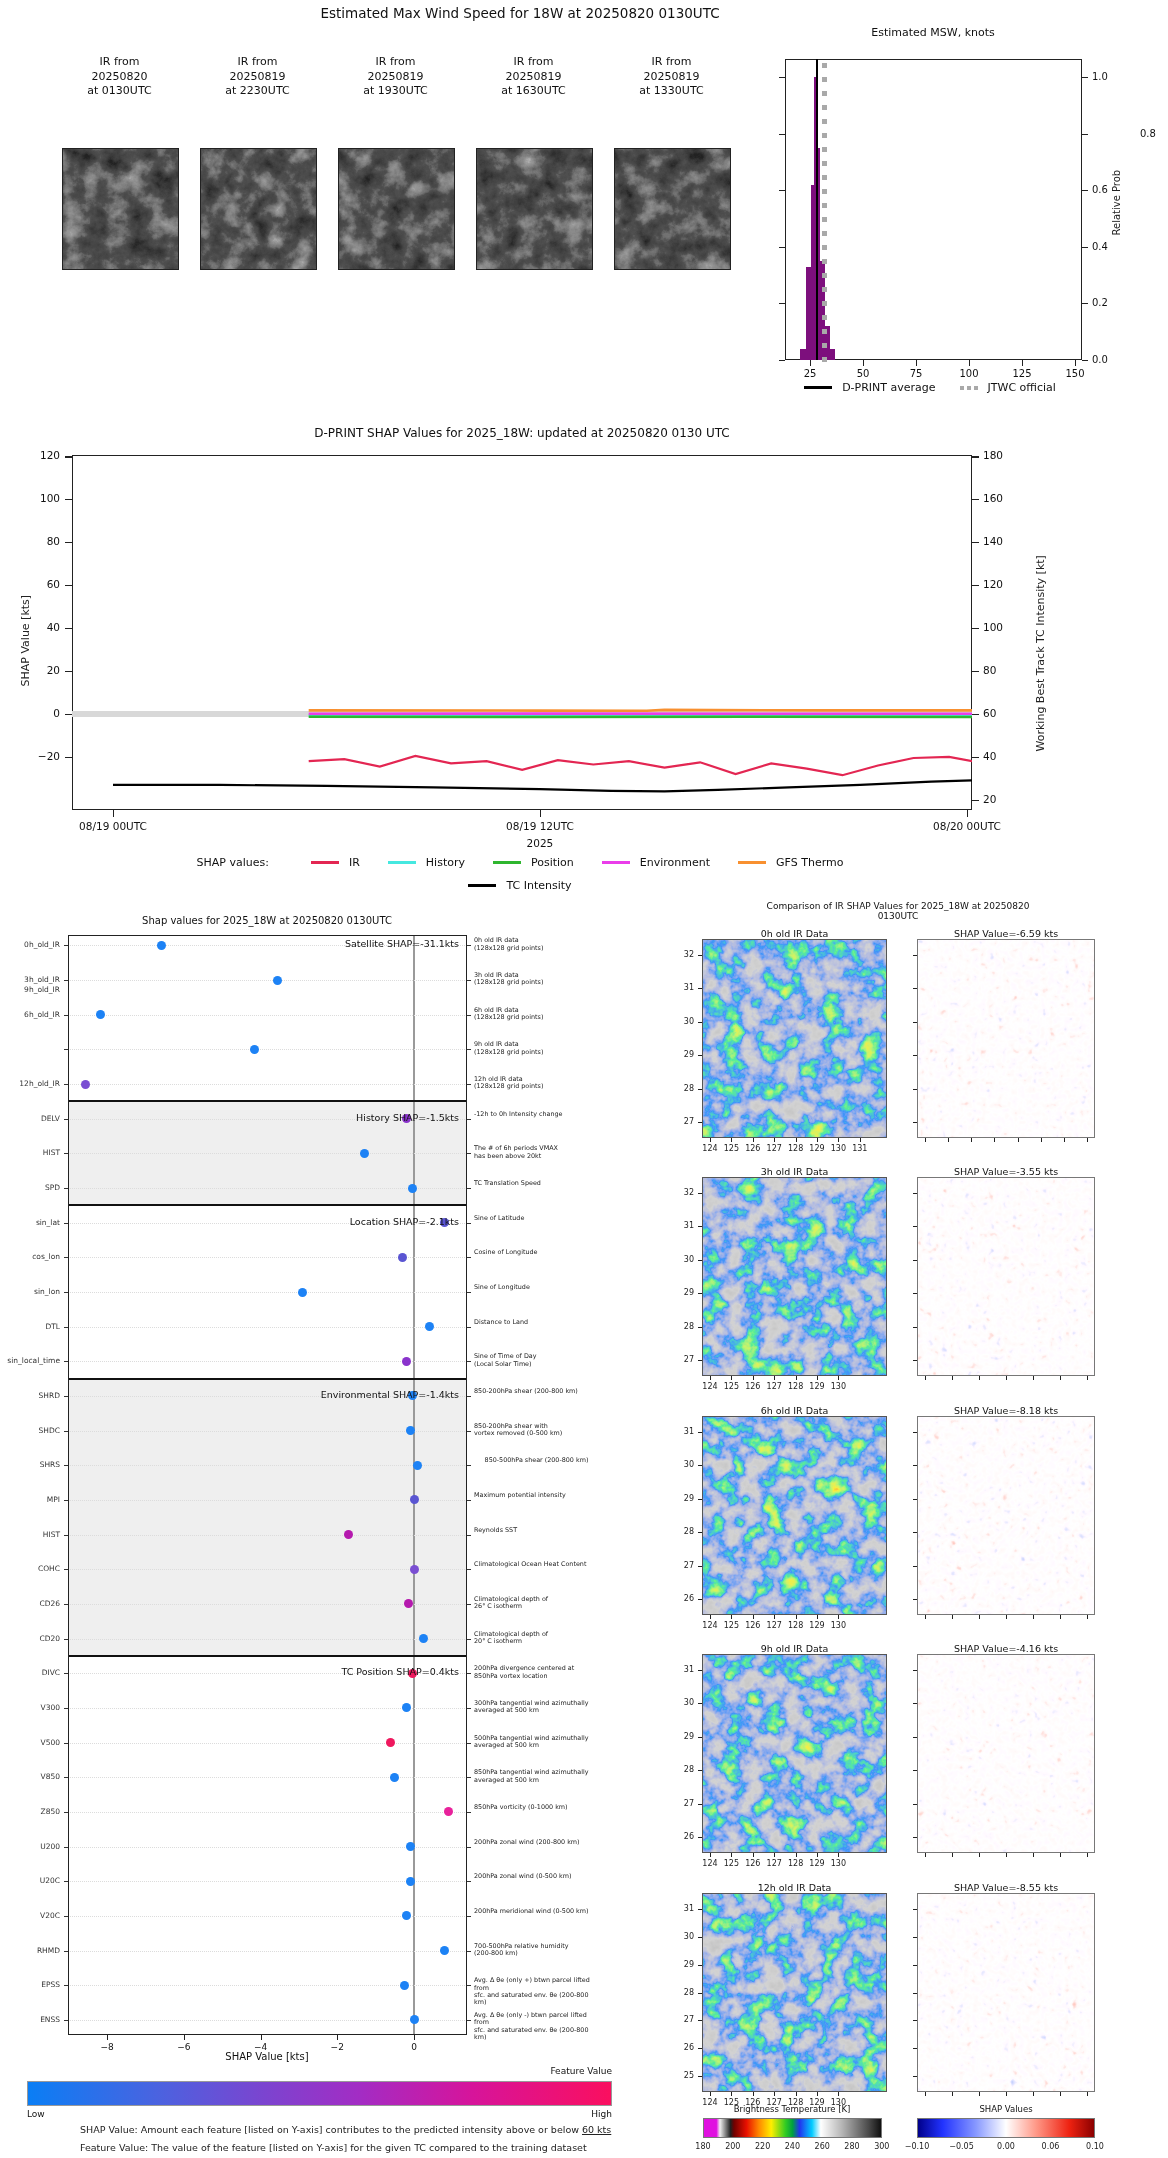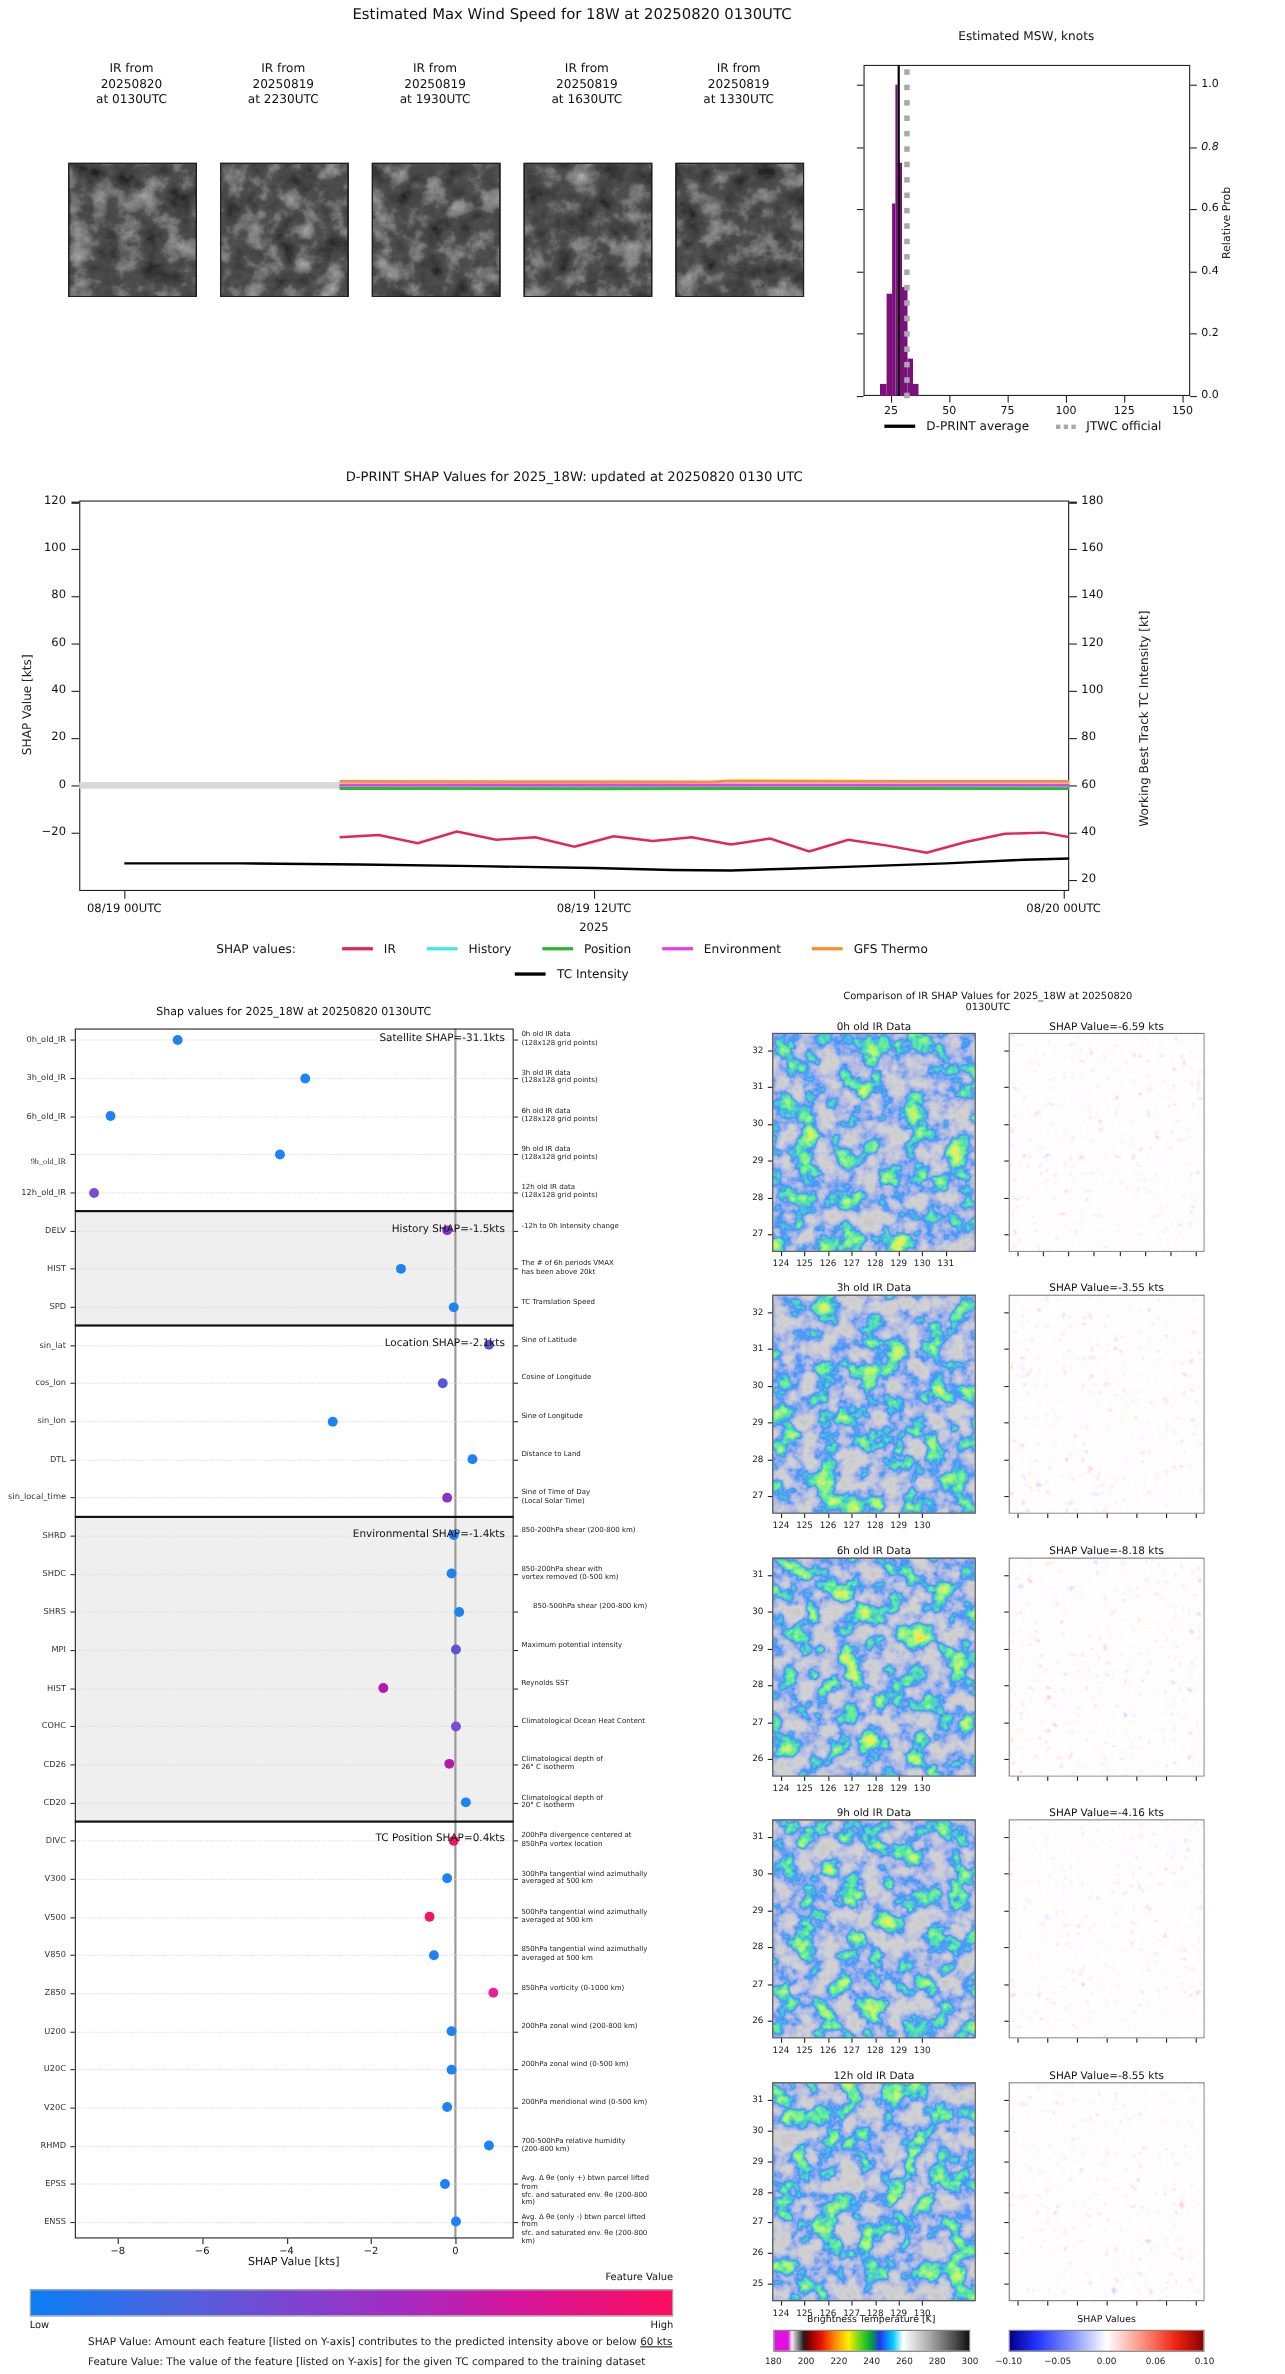--- a/index.html
+++ b/index.html
@@ -71,21 +71,21 @@
       <div style="position: absolute; left: 822.34px; top: 301px; width: 5px; height: 5px; background: rgb(169, 169, 169);"></div>
       <div style="position: absolute; left: 822.34px; top: 315px; width: 5px; height: 5px; background: rgb(169, 169, 169);"></div>
       <div style="position: absolute; left: 822.34px; top: 329px; width: 5px; height: 5px; background: rgb(169, 169, 169);"></div>
       <div style="position: absolute; left: 822.34px; top: 343px; width: 5px; height: 5px; background: rgb(169, 169, 169);"></div>
       <div style="position: absolute; left: 822.34px; top: 357px; width: 5px; height: 5px; background: rgb(169, 169, 169);"></div>
       <div style="position: absolute; left: 1082px; top: 77px; width: 6px; height: 1px; background: rgb(34, 34, 34);"></div>
       <div style="position: absolute; left: 779px; top: 77px; width: 6px; height: 1px; background: rgb(34, 34, 34);"></div>
       <div style="position: absolute; left: 1092px; top: 71px; font-size: 10px;">1.0</div>
       <div style="position: absolute; left: 1082px; top: 133.6px; width: 6px; height: 1px; background: rgb(34, 34, 34);"></div>
       <div style="position: absolute; left: 779px; top: 133.6px; width: 6px; height: 1px; background: rgb(34, 34, 34);"></div>
-      <div style="position: absolute; left: 1092px; top: 127.6px; font-size: 10px; font-style: italic;">0.8</div>
+      <div style="position: absolute; left: 1140px; top: 127.6px; font-size: 10px;">0.8</div>
       <div style="position: absolute; left: 1082px; top: 190.2px; width: 6px; height: 1px; background: rgb(34, 34, 34);"></div>
       <div style="position: absolute; left: 779px; top: 190.2px; width: 6px; height: 1px; background: rgb(34, 34, 34);"></div>
       <div style="position: absolute; left: 1092px; top: 184.2px; font-size: 10px;">0.6</div>
       <div style="position: absolute; left: 1082px; top: 246.8px; width: 6px; height: 1px; background: rgb(34, 34, 34);"></div>
       <div style="position: absolute; left: 779px; top: 246.8px; width: 6px; height: 1px; background: rgb(34, 34, 34);"></div>
       <div style="position: absolute; left: 1092px; top: 240.8px; font-size: 10px;">0.4</div>
       <div style="position: absolute; left: 1082px; top: 303.4px; width: 6px; height: 1px; background: rgb(34, 34, 34);"></div>
       <div style="position: absolute; left: 779px; top: 303.4px; width: 6px; height: 1px; background: rgb(34, 34, 34);"></div>
       <div style="position: absolute; left: 1092px; top: 297.4px; font-size: 10px;">0.2</div>
       <div style="position: absolute; left: 1082px; top: 360px; width: 6px; height: 1px; background: rgb(34, 34, 34);"></div>
@@ -214,21 +214,21 @@
 (128x128 grid points)</div>
       <div class="dot" style="position: absolute; left: 273.286px; top: 975.56px; background: rgb(29, 130, 245);"></div>
       <div class="guide" style="position: absolute; left: 68px; top: 1014.72px; width: 399px;"></div>
       <div class="featlab" style="position: absolute; left: 0px; top: 1009.72px; width: 60px; text-align: right;">6h_old_IR</div>
       <div style="position: absolute; left: 64px; top: 1014.72px; width: 4px; height: 1px; background: rgb(51, 51, 51);"></div>
       <div style="position: absolute; left: 467px; top: 1014.72px; width: 4px; height: 1px; background: rgb(51, 51, 51);"></div>
       <div class="ann" style="position: absolute; left: 474px; top: 1006.72px; width: 125px;">6h old IR data
 (128x128 grid points)</div>
       <div class="dot" style="position: absolute; left: 95.6334px; top: 1010.22px; background: rgb(29, 130, 245);"></div>
       <div class="guide" style="position: absolute; left: 68px; top: 1049.38px; width: 399px;"></div>
-      <div class="featlab" style="position: absolute; left: 0px; top: 1051px; width: 60px; text-align: right; font-family: Liberation Serif, serif;">9h_old_IR</div>
+      <div class="featlab" style="position: absolute; left: 0px; top: 985px; width: 60px; text-align: right;">9h_old_IR</div>
       <div style="position: absolute; left: 64px; top: 1049.38px; width: 4px; height: 1px; background: rgb(51, 51, 51);"></div>
       <div style="position: absolute; left: 467px; top: 1049.38px; width: 4px; height: 1px; background: rgb(51, 51, 51);"></div>
       <div class="ann" style="position: absolute; left: 474px; top: 1041.38px; width: 125px;">9h old IR data
 (128x128 grid points)</div>
       <div class="dot" style="position: absolute; left: 249.881px; top: 1044.88px; background: rgb(29, 130, 245);"></div>
       <div class="guide" style="position: absolute; left: 68px; top: 1084.04px; width: 399px;"></div>
       <div class="featlab" style="position: absolute; left: 0px; top: 1079.04px; width: 60px; text-align: right;">12h_old_IR</div>
       <div style="position: absolute; left: 64px; top: 1084.04px; width: 4px; height: 1px; background: rgb(51, 51, 51);"></div>
       <div style="position: absolute; left: 467px; top: 1084.04px; width: 4px; height: 1px; background: rgb(51, 51, 51);"></div>
       <div class="ann" style="position: absolute; left: 474px; top: 1076.04px; width: 125px;">12h old IR data

